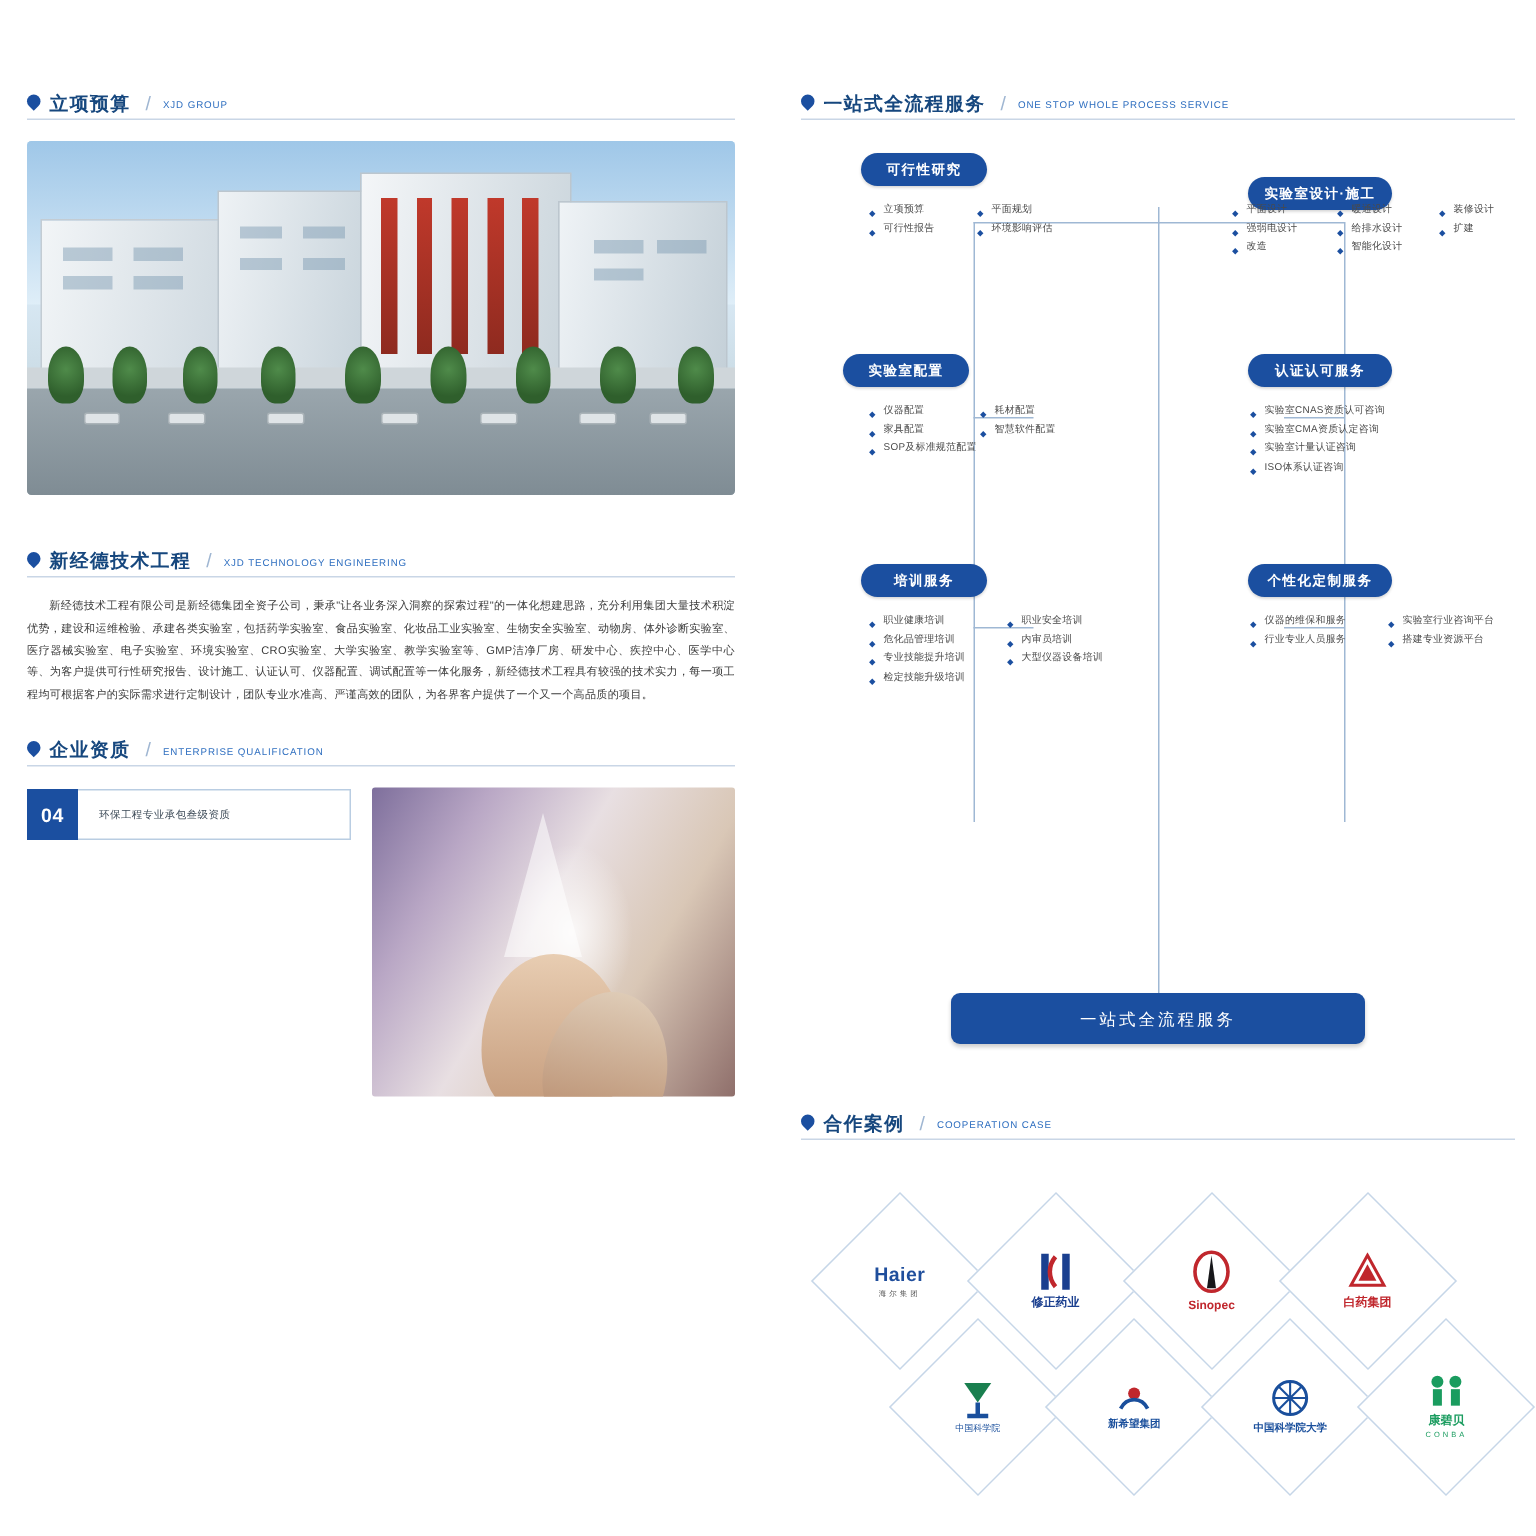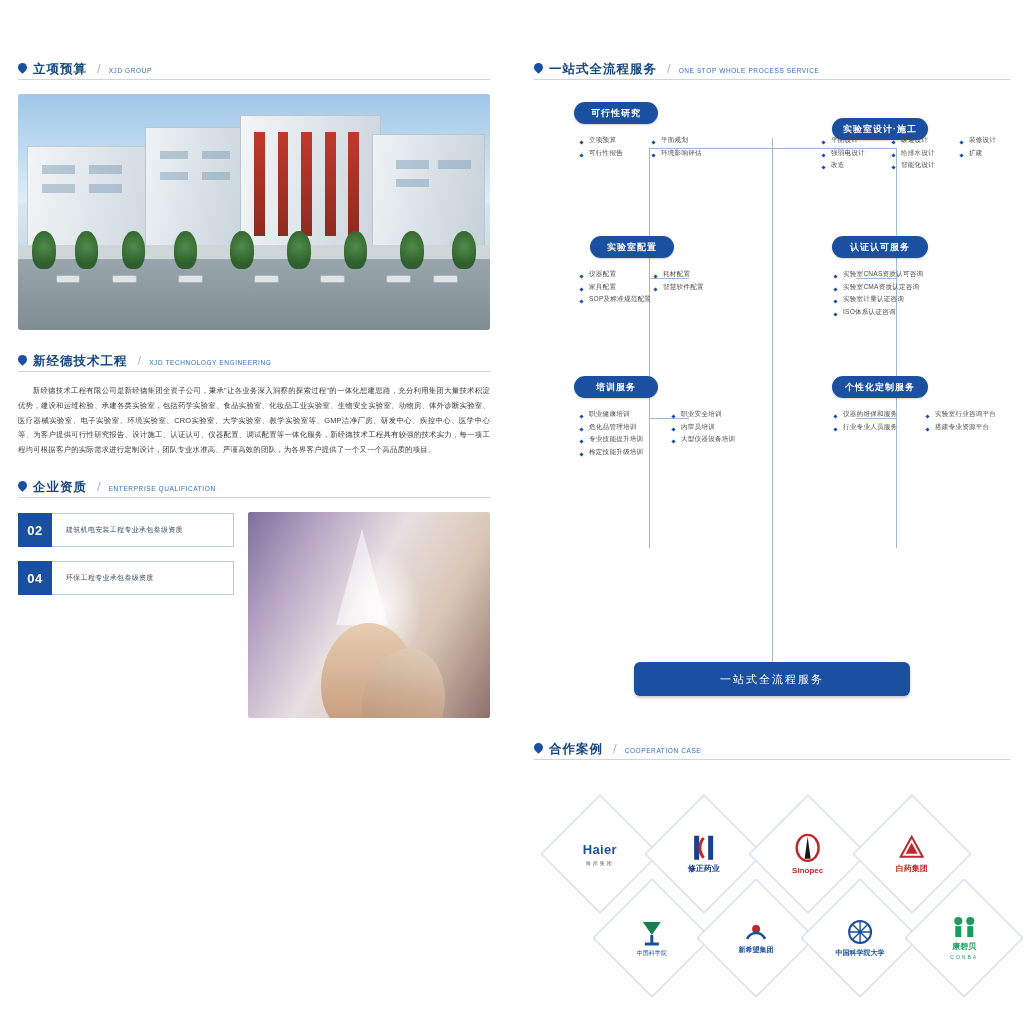--- a/index.html
+++ b/index.html
@@ -323,42 +323,38 @@
       <div class="pb-tree" style="left:92%"></div>
       <div class="pb-car" style="left:8%;bottom:20%"></div>
       <div class="pb-car" style="left:20%;bottom:20%"></div>
       <div class="pb-car" style="left:34%;bottom:20%"></div>
       <div class="pb-car" style="left:50%;bottom:20%"></div>
       <div class="pb-car" style="left:64%;bottom:20%"></div>
       <div class="pb-car" style="left:78%;bottom:20%"></div>
       <div class="pb-car" style="left:88%;bottom:20%"></div>
     </div>
 
-    <div class="sec-head" style="margin-top:24px">
+    <div class="sec-head" style="margin-top:37px">
       <span class="sec-dot"></span>
       <span class="sec-cn">新经德技术工程</span>
       <span class="sec-slash">/</span>
       <span class="sec-en">XJD TECHNOLOGY ENGINEERING</span>
     </div>
 
     <div class="para">新经德技术工程有限公司是新经德集团全资子公司，秉承"让各业务深入洞察的探索过程"的一体化想建思路，充分利用集团大量技术积淀优势，建设和运维检验、承建各类实验室，包括药学实验室、食品实验室、化妆品工业实验室、生物安全实验室、动物房、体外诊断实验室、医疗器械实验室、电子实验室、环境实验室、CRO实验室、大学实验室、教学实验室等、GMP洁净厂房、研发中心、疾控中心、医学中心等、为客户提供可行性研究报告、设计施工、认证认可、仪器配置、调试配置等一体化服务，新经德技术工程具有较强的技术实力，每一项工程均可根据客户的实际需求进行定制设计，团队专业水准高、严谨高效的团队，为各界客户提供了一个又一个高品质的项目。</div>
 
     <div class="sec-head" style="margin-top:22px">
       <span class="sec-dot"></span>
       <span class="sec-cn">企业资质</span>
       <span class="sec-slash">/</span>
       <span class="sec-en">ENTERPRISE QUALIFICATION</span>
     </div>
 
     <div class="qual-wrap">
       <div class="qual-list">
-        <div class="qual-item">
-          <div class="qual-num">02</div>
-          <div class="qual-txt">建筑机电安装工程专业承包叁级资质</div>
-        </div>
         <div class="qual-item">
           <div class="qual-num">04</div>
           <div class="qual-txt">环保工程专业承包叁级资质</div>
         </div>
       </div>
       <div class="photo-hands">
         <div class="ph-glow"></div>
         <div class="ph-cone"></div>
         <div class="ph-hand"></div>
         <div class="ph-hand2"></div>
@@ -410,21 +406,21 @@
           <div class="cell" style="width:70px">强弱电设计</div>
           <div class="cell" style="width:68px">给排水设计</div>
           <div class="cell" style="width:48px">扩建</div>
         </div>
         <div class="row">
           <div class="cell" style="width:70px">改造</div>
           <div class="cell" style="width:68px">智能化设计</div>
         </div>
       </div>
 
-      <div class="node" style="left:56px; top:148px;">实验室配置</div>
+      <div class="node" style="left:28px; top:148px;">实验室配置</div>
       <div class="group" style="left:46px; top:180px; width:160px;">
         <div class="row">
           <div class="cell" style="width:74px">仪器配置</div>
           <div class="cell" style="width:84px">耗材配置</div>
         </div>
         <div class="row">
           <div class="cell" style="width:74px">家具配置</div>
           <div class="cell" style="width:84px">智慧软件配置</div>
         </div>
         <div class="row">

